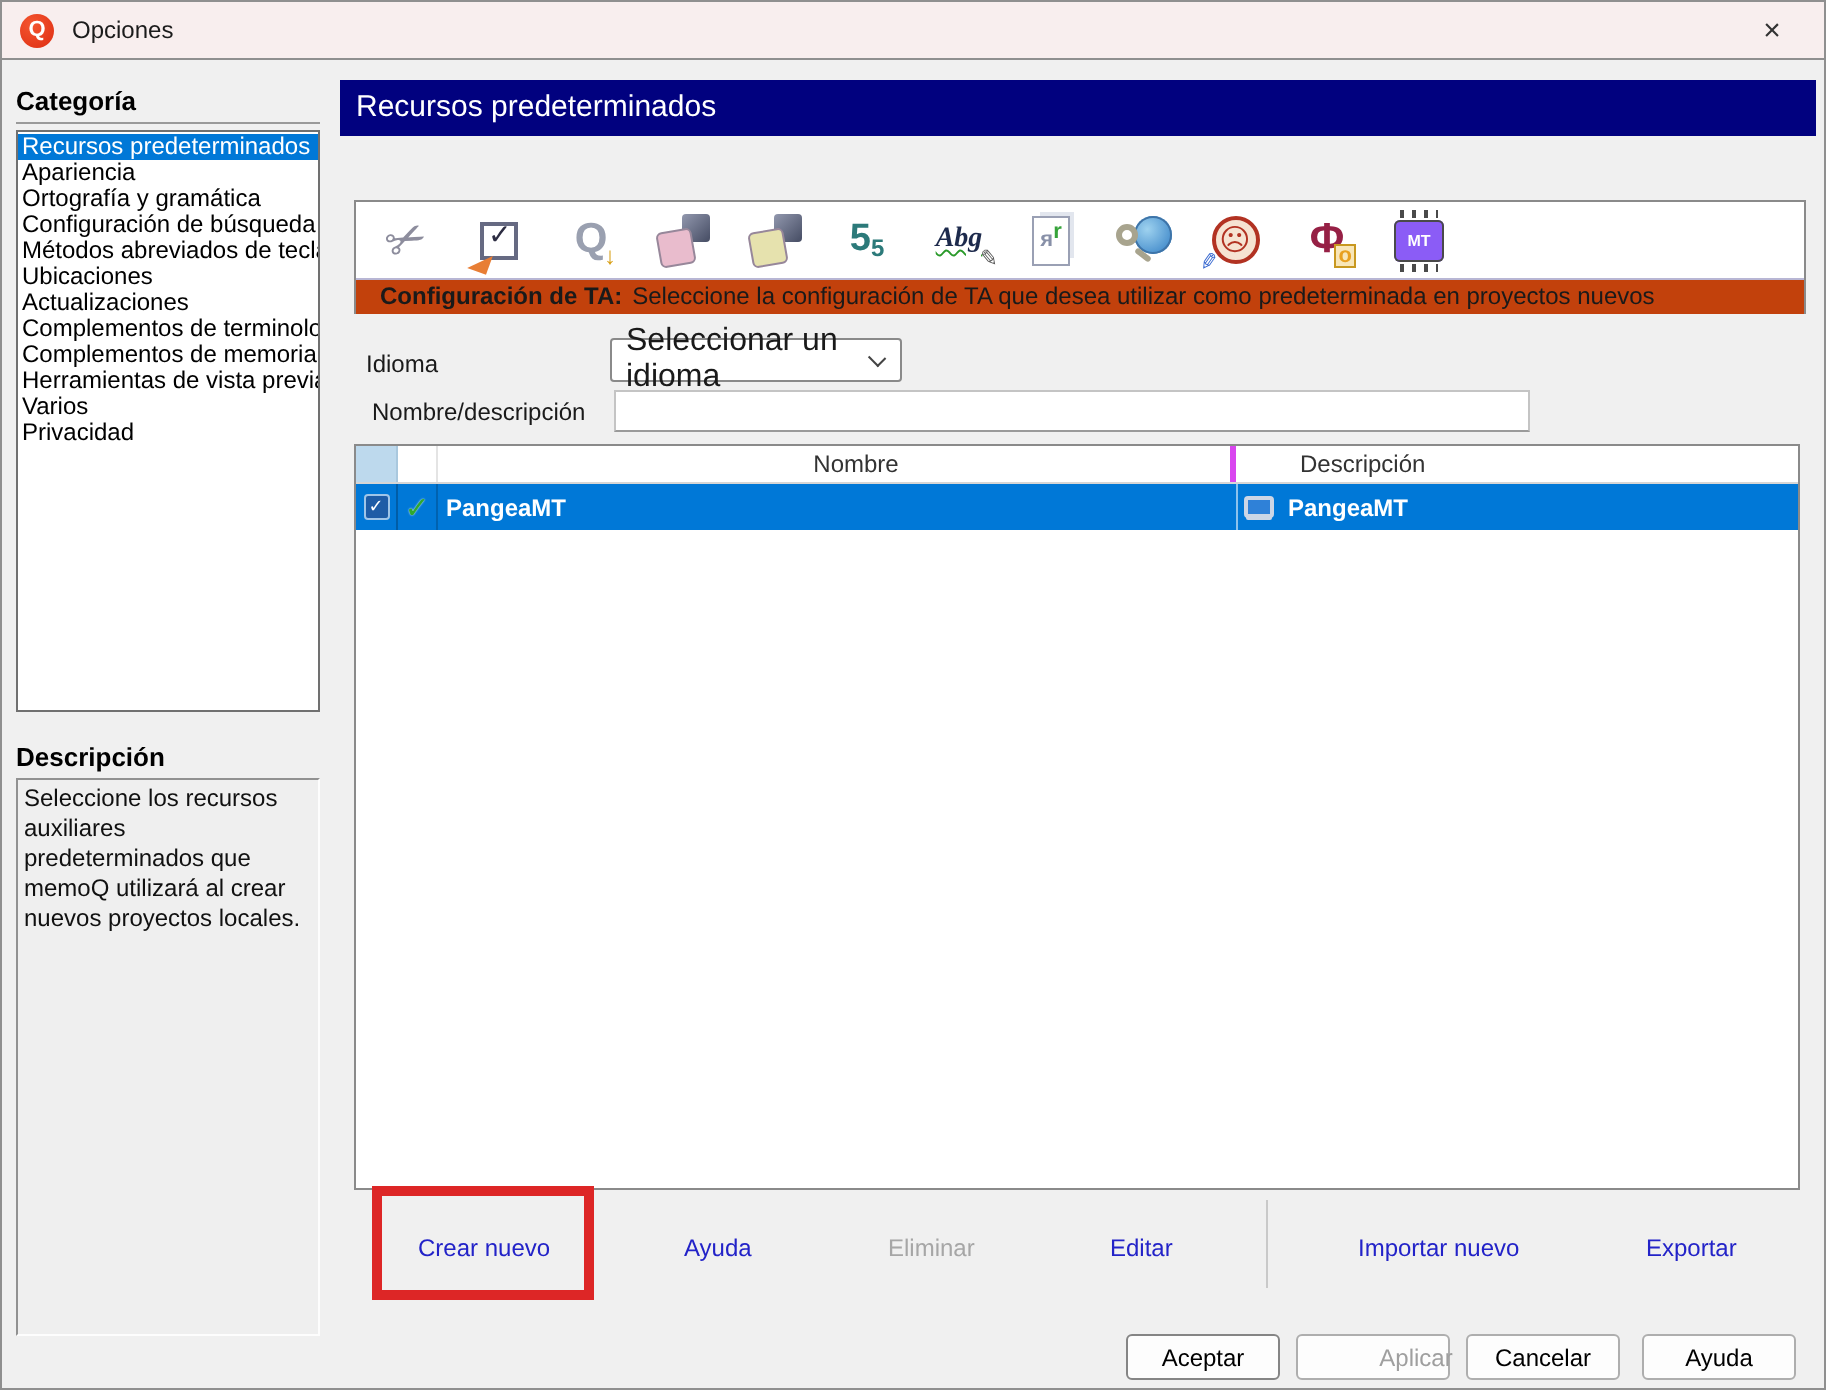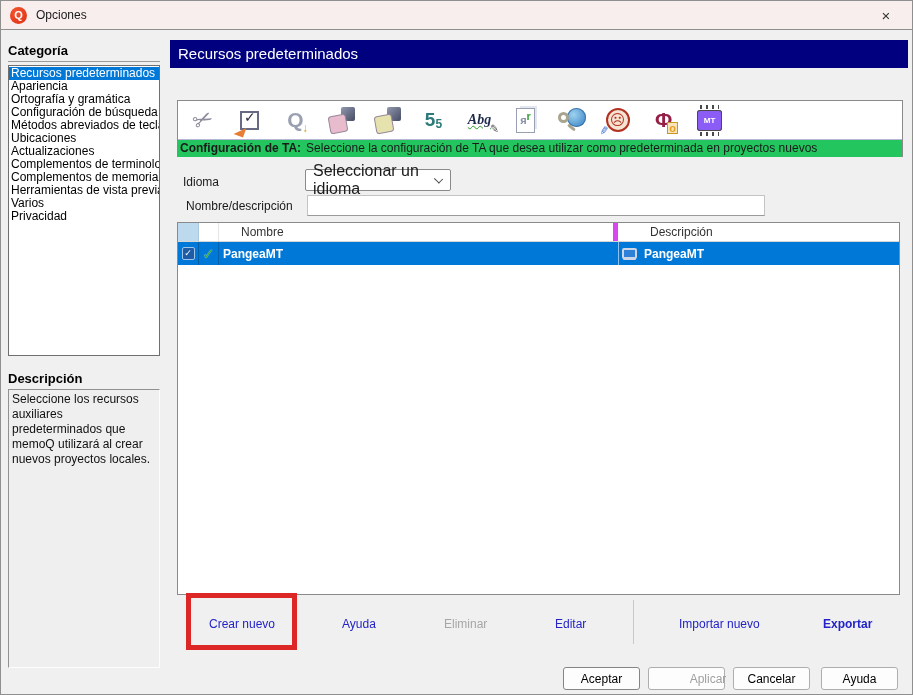--- a/index.html
+++ b/index.html
@@ -52,36 +52,36 @@
   .lens { position:absolute; left:2px; top:7px; width:11px; height:11px; border:3px solid #a8a48e; border-radius:50%; background:rgba(255,255,255,.55); }
   .handle { position:absolute; left:11px; top:21px; width:9px; height:3px; background:#a8a48e; transform:rotate(38deg); border-radius:2px; }
   .face-wrap { width:24px; height:24px; border-radius:50%; border:2px solid #b23222; background:#f6e3d2; display:flex; align-items:center; justify-content:center; }
   .face { font-size:15px; color:#b23222; font-family:"DejaVu Sans",sans-serif; }
   .pencil-blue { position:absolute; left:2px; bottom:0; font-size:11px; color:#3a6ad0; transform:rotate(80deg); }
   .phi { font-size:21px; font-weight:bold; color:#962045; }
   .phi-sub { position:absolute; right:6px; bottom:3px; font-size:11px; font-weight:bold; color:#e8a020; background:#f8e6b8; border:1px solid #c89820; line-height:10px; padding:0 1px; }
   .chip { width:25px; height:21px; background:#8b5cf6; border-radius:3px; color:#fff; font-size:8px; font-weight:bold; display:flex; align-items:center; justify-content:center; position:relative; box-shadow:inset 0 0 0 1px #4a4a4a; }
   .chip:before,.chip:after { content:""; position:absolute; left:3px; right:3px; height:4px; background:repeating-linear-gradient(90deg,#4a4a4a 0 2px,transparent 2px 6px); }
   .chip:before { top:-5px; } .chip:after { bottom:-5px; }
-  .banner { height:18px; background:#22c55e; font-size:12px; line-height:17px; padding-left:2px; white-space:nowrap; overflow:hidden; border-top:1px solid #b8b6d4; }
+  .banner { height:18px; background:#c2410c; font-size:12px; line-height:17px; padding-left:12px; white-space:nowrap; overflow:hidden; border-top:1px solid #b8b6d4; }
   .banner b { margin-right:5px; }
 
   
   .lbl-idioma { position:absolute; left:183px; top:175px; font-size:12px; }
   .dropdown { position:absolute; left:305px; top:169px; width:146px; height:22px; background:#fff; border:1px solid #8a8a8a; border-radius:2px; display:flex; align-items:center; padding:0 7px; font-size:16px; }
   .dropdown .chev { margin-left:auto; width:7px; height:7px; border-left:1.5px solid #444; border-bottom:1.5px solid #444; transform:rotate(-45deg) translateY(-2px); }
   .lbl-filter { position:absolute; left:186px; top:199px; font-size:12px; }
   .filter-input { position:absolute; left:307px; top:195px; width:458px; height:21px; background:#fff; border:1px solid #c4c4c4; border-bottom-color:#9a9a9a; font-size:12px; padding:0 4px; font-family:"Liberation Sans",sans-serif; }
 
   
   .grid { position:absolute; left:177px; top:222px; width:723px; height:373px; background:#fff; border:1px solid #8a8a8a; }
   .grid-head { display:flex; height:19px; border-bottom:1px solid #d6d6d6; font-size:12px; color:#333; }
   .gh-c1 { width:21px; background:#bdd9ed; border-right:1px solid #a9c8de; }
   .gh-c2 { width:20px; border-right:1px solid #e4e4e4; }
-  .gh-name { width:399px; padding-left:22px; line-height:18px; border-right:5px solid #d946ef; }
+  .gh-name { width:399px; padding-left:22px; line-height:18px; border-right:3px solid #d946ef;text-align:center; }
   .gh-desc { flex:1; padding-left:32px; line-height:18px; }
   .grid-row { display:flex; height:23px; background:#0078d7; color:#fff; align-items:center; }
   .gr-c1 { width:21px; display:flex; align-items:center; justify-content:center; border-right:1px solid rgba(0,0,0,.22); align-self:stretch; }
   .gr-c2 { width:20px; display:flex; align-items:center; justify-content:center; border-right:1px solid rgba(0,0,0,.18); align-self:stretch; }
   .gr-name { width:399px; padding-left:4px; font-weight:bold; font-size:12px; }
   .gr-desc { flex:1; display:flex; align-items:center; gap:7px; padding-left:3px; border-left:1px solid rgba(255,255,255,.55); align-self:stretch; font-weight:bold; font-size:12px; }
   .rowchk { width:13px; height:13px; background:#1e5ca6; border:1px solid #9fc5e8; border-radius:2px; color:#fff; font-size:9px; line-height:11px; text-align:center; }
   .green-check { color:#2fa82f; font-size:15px; font-weight:bold; text-shadow:0 0 1px #fff; }
   .mon { width:15px; height:11px; background:#2f81d8; border:2px solid #ccd6e6; border-radius:2px; box-shadow:0 2px 0 -1px #ccd6e6; }
 
@@ -227,21 +227,21 @@
       </div>
     </div>
   </div>
 
   <div class="action-link" style="left:209px;">Crear nuevo</div>
   <div class="action-link" style="left:342px;">Ayuda</div>
   <div class="action-link disabled" style="left:444px;">Eliminar</div>
   <div class="action-link" style="left:555px;text-align:center;">Editar</div>
   <div class="v-sep"></div>
   <div class="action-link" style="left:679px;">Importar nuevo</div>
-  <div class="action-link" style="left:823px;font-weight:bold;">Exportar</div>
+  <div class="action-link" style="left:823px;">Exportar</div>
   <div class="red-annot"></div>
 
   <div class="dlg-btn primary b-aceptar">Aceptar</div>
   <div class="dlg-btn disabled b-aplicar">Aplicar</div>
   <div class="dlg-btn b-cancelar">Cancelar</div>
   <div class="dlg-btn b-ayuda">Ayuda</div>
 
 </div>
 
 </body></html>

